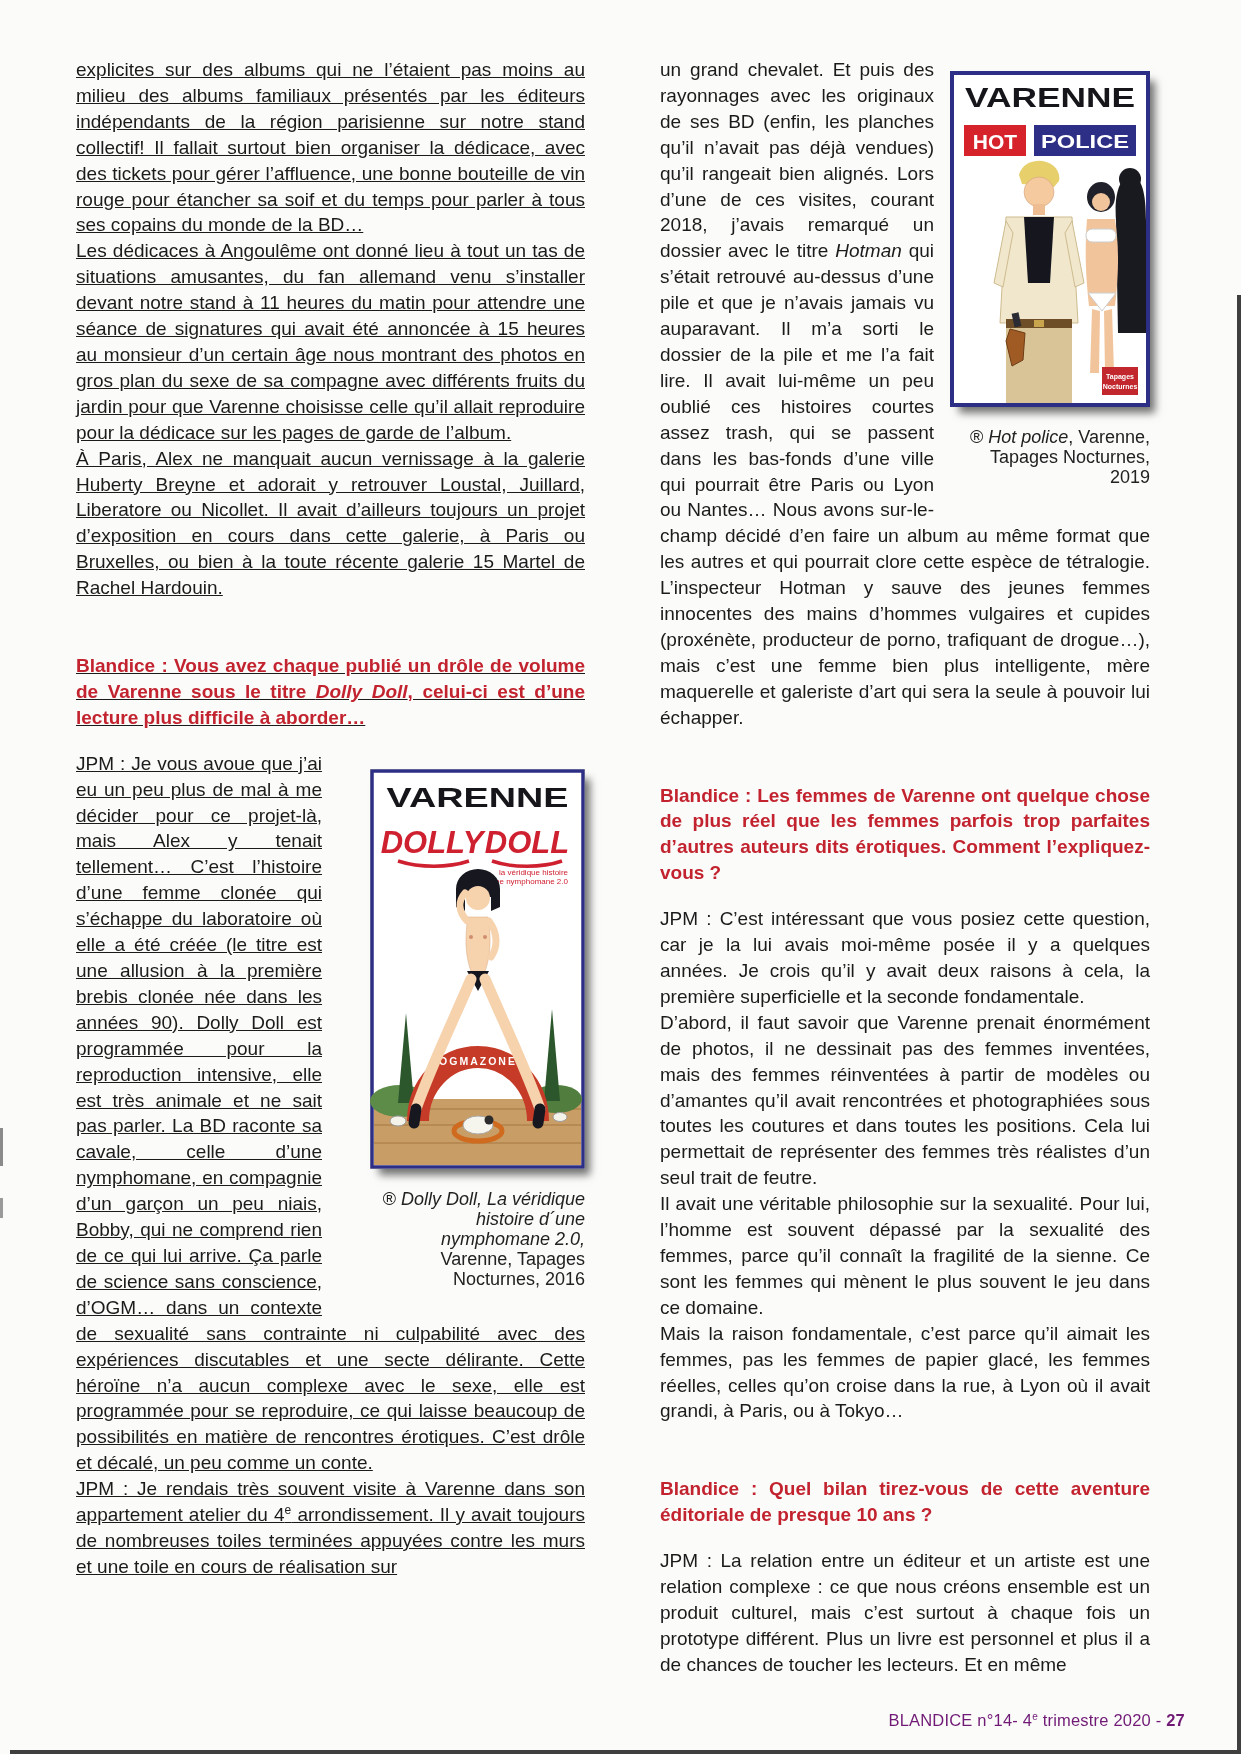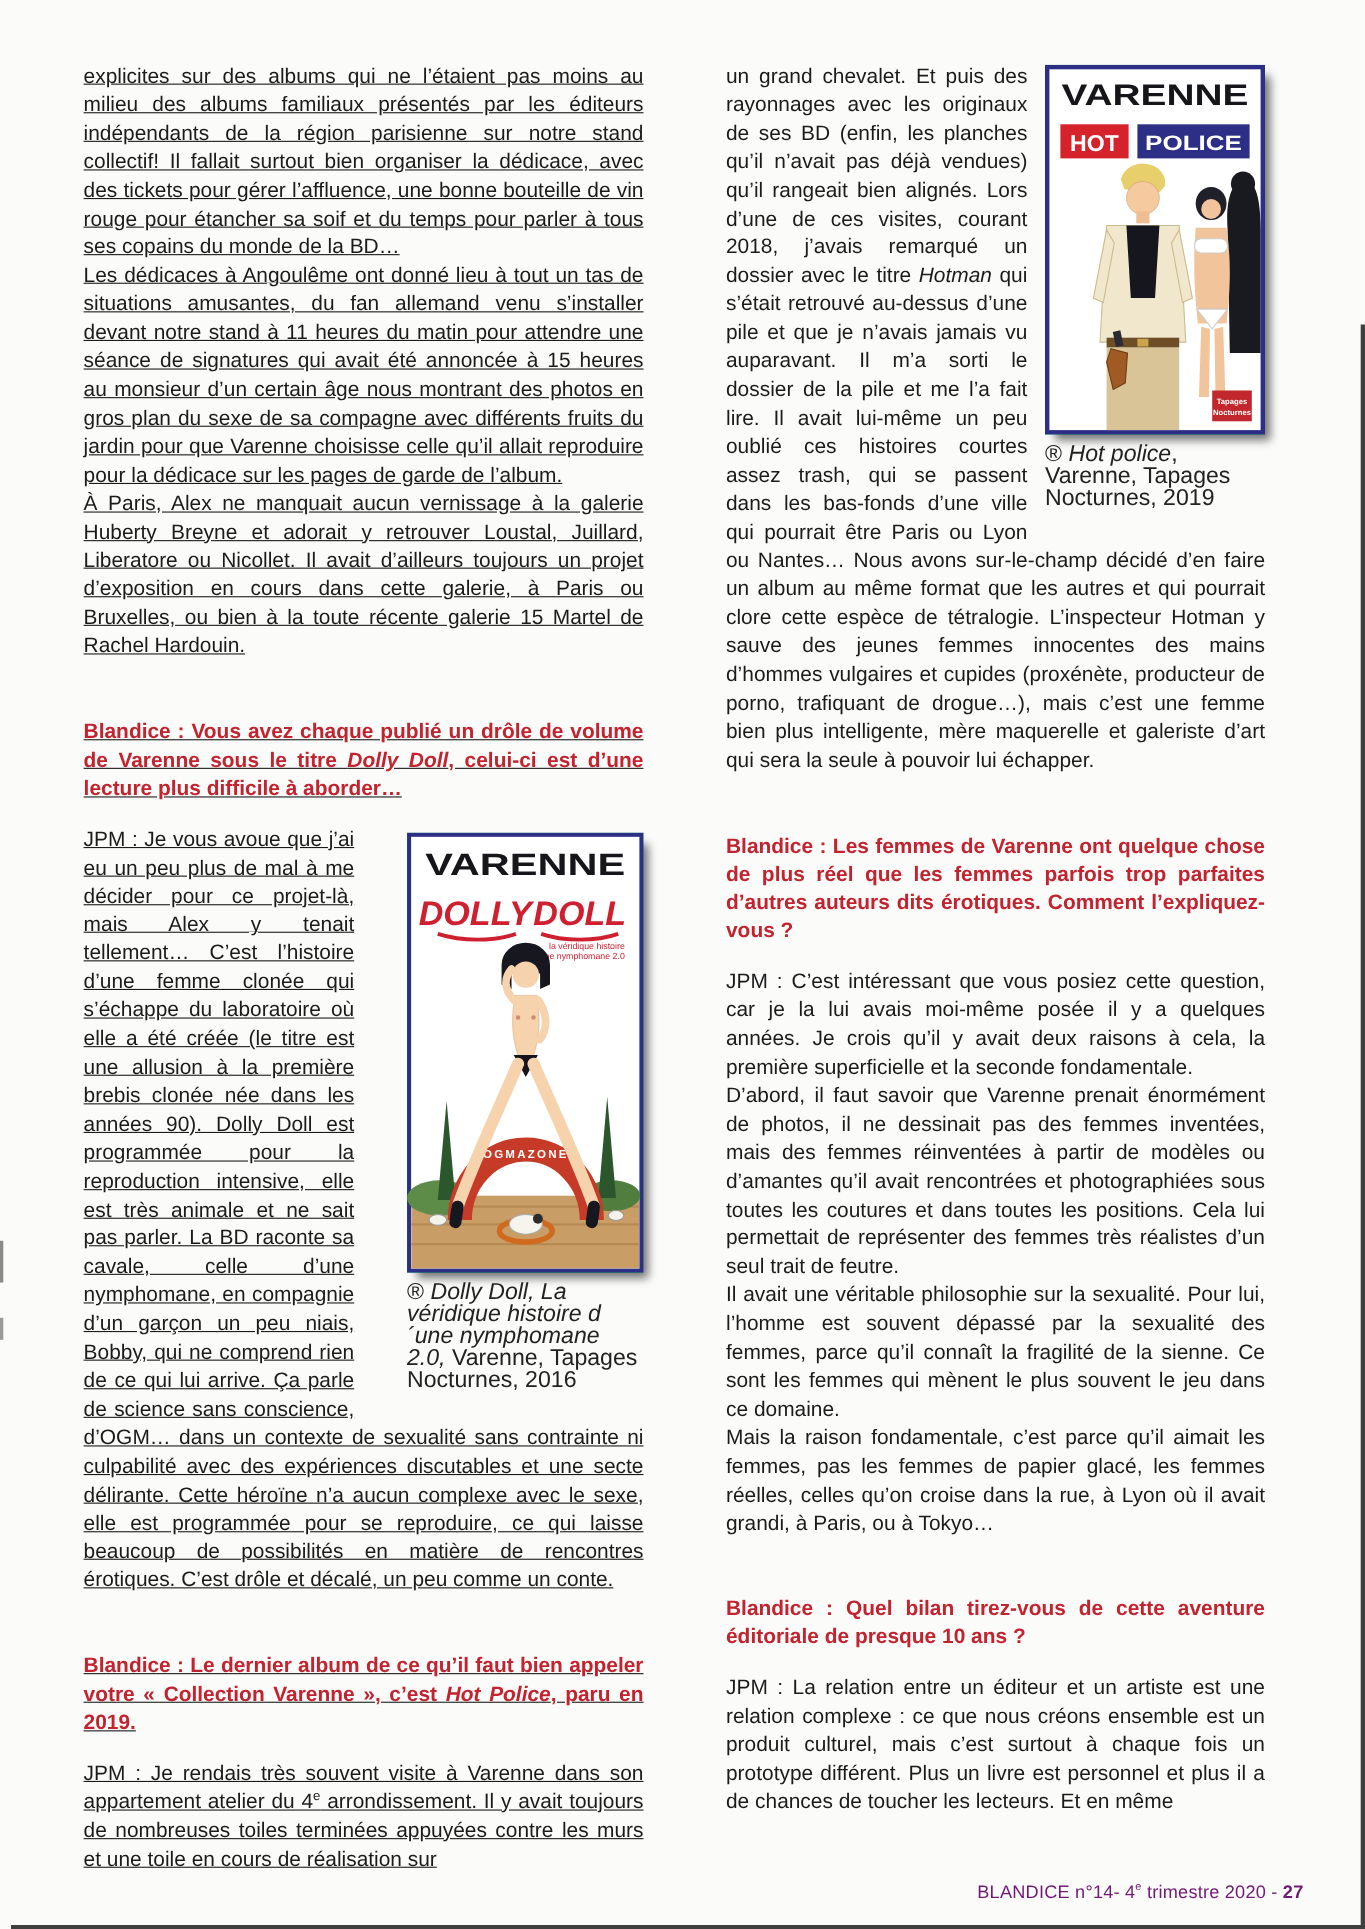--- a/index.html
+++ b/index.html
@@ -15,23 +15,23 @@
   .col-right { left:660px; width:490px; }
   p { margin:0; }
   .qheading {
     color:#c2232e; font-weight:bold; margin:52px 0 20px 0;
   }
   .qheading em { font-style:italic; }
   sup { font-size:12px; line-height:0; vertical-align:super; }
   .fig { margin:0; }
   .fig-dolly { float:right; width:215px; margin:6px 0 10px 48px; }
   .fig-hot   { float:right; width:200px; margin:2px 0 26px 16px; }
-  .cover-shadow { box-shadow:7px 8px 8px -2px rgba(0,0,0,0.55); line-height:0; background:#0f766e; }
+  .cover-shadow { box-shadow:7px 8px 8px -2px rgba(0,0,0,0.55); line-height:0; background:#fef9c3;margin-top:12px; }
   .fig figcaption {
-    margin-top:8px; font-size:21px; line-height:20px; text-align:left; color:#222;
+    margin-top:20px; font-size:18px; line-height:20px; text-align:right; color:#222;
   }
   .fig figcaption em { font-style:italic; }
   .footer {
     position:absolute; right:56px; bottom:24px;
     font-size:16.5px; color:#701a75; letter-spacing:0.2px;
   }
   .footer b { font-weight:bold; }
   .footer sup { font-size:10px; }
   
   .scan-right  { position:absolute; right:0; top:295px; bottom:0; width:4px; background:#3f3f3f; }
@@ -94,21 +94,20 @@
                 <path d="M170,340 L168,354" stroke="#17171f" stroke-width="11" stroke-linecap="round"></path>
               </g>
             </g>
           </svg>
         </div>
         <figcaption><span>® </span><em>Dolly Doll, La véridique histoire d´une nymphomane 2.0,</em><span> Varenne, Tapages Nocturnes, 2016</span></figcaption>
       </figure>
       <p>JPM : Je vous avoue que j’ai eu un peu plus de mal à me décider pour ce projet-là, mais Alex y tenait tellement… C’est l’histoire d’une femme clonée qui s’échappe du laboratoire où elle a été créée (le titre est une allusion à la première brebis clonée née dans les années 90). Dolly Doll est programmée pour la reproduction intensive, elle est très animale et ne sait pas parler. La BD raconte sa cavale, celle d’une nymphomane, en compagnie d’un garçon un peu niais, Bobby, qui ne comprend rien de ce qui lui arrive. Ça parle de science sans conscience, d’OGM… dans un contexte de sexualité sans contrainte ni culpabilité avec des expériences discutables et une secte délirante. Cette héroïne n’a aucun complexe avec le sexe, elle est programmée pour se reproduire, ce qui laisse beaucoup de possibilités en matière de rencontres érotiques. C’est drôle et décalé, un peu comme un conte.</p>
     </div>
 
-    <p class="qheading"><span>Blandice : Le dernier album de ce qu’il faut bien appeler votre « Collection Varenne », c’est </span><em>Hot Police</em><span>, paru en 2019.</span></p>
 
     <p><span>JPM : Je rendais très souvent visite à Varenne dans son appartement atelier du 4</span><sup>e</sup><span> arrondissement. Il y avait toujours de nombreuses toiles terminées appuyées contre les murs et une toile en cours de réalisation sur</span></p>
   </div>
 
   <div class="col col-right">
     <div class="answer">
       <figure class="fig fig-hot">
         <div class="cover-shadow">
           <svg viewBox="0 0 200 336" width="200" height="336">
             <rect x="2" y="2" width="196" height="332" fill="#ffffff" stroke="#2d2f86" stroke-width="4"></rect>

